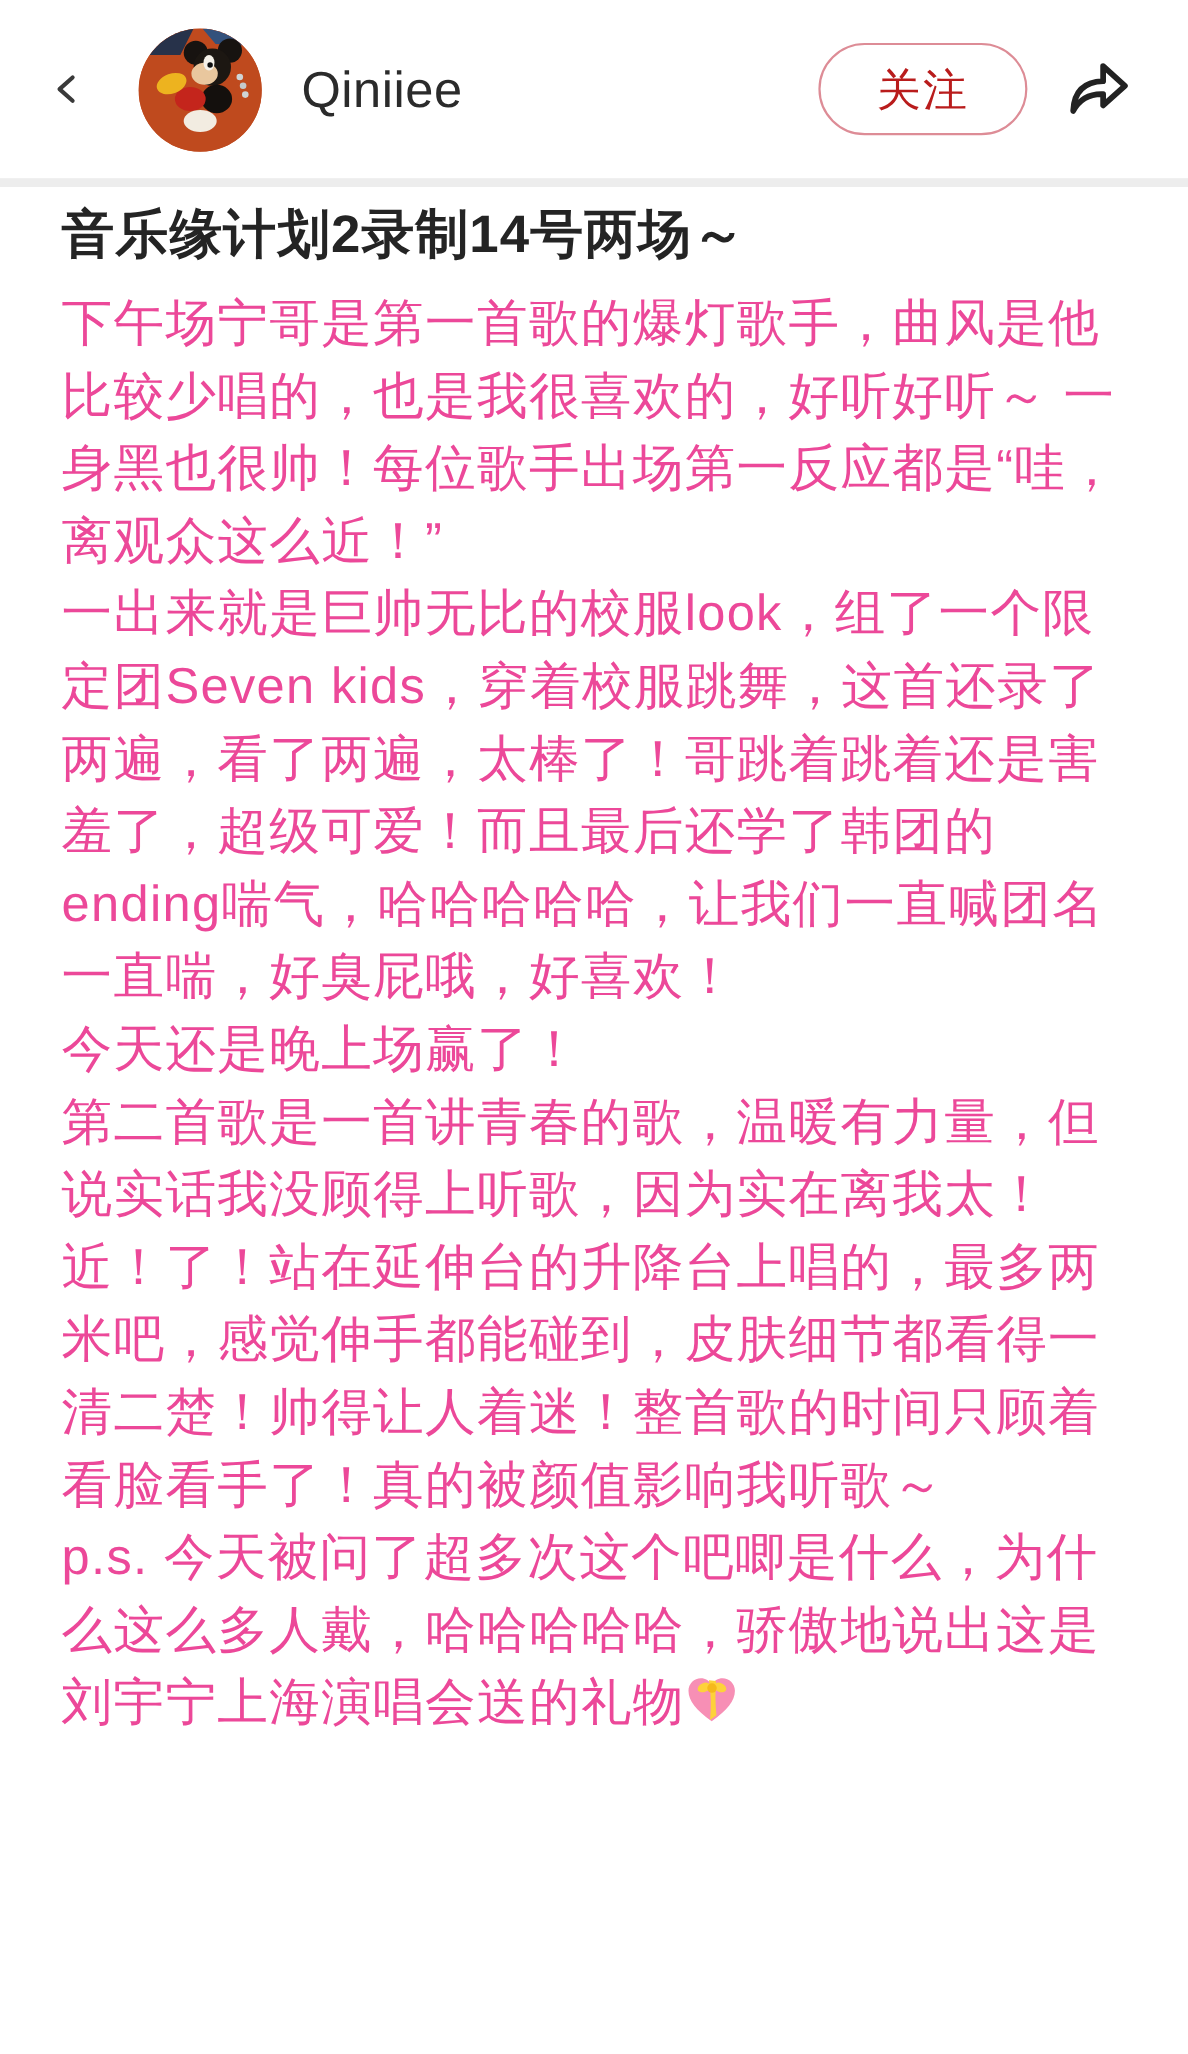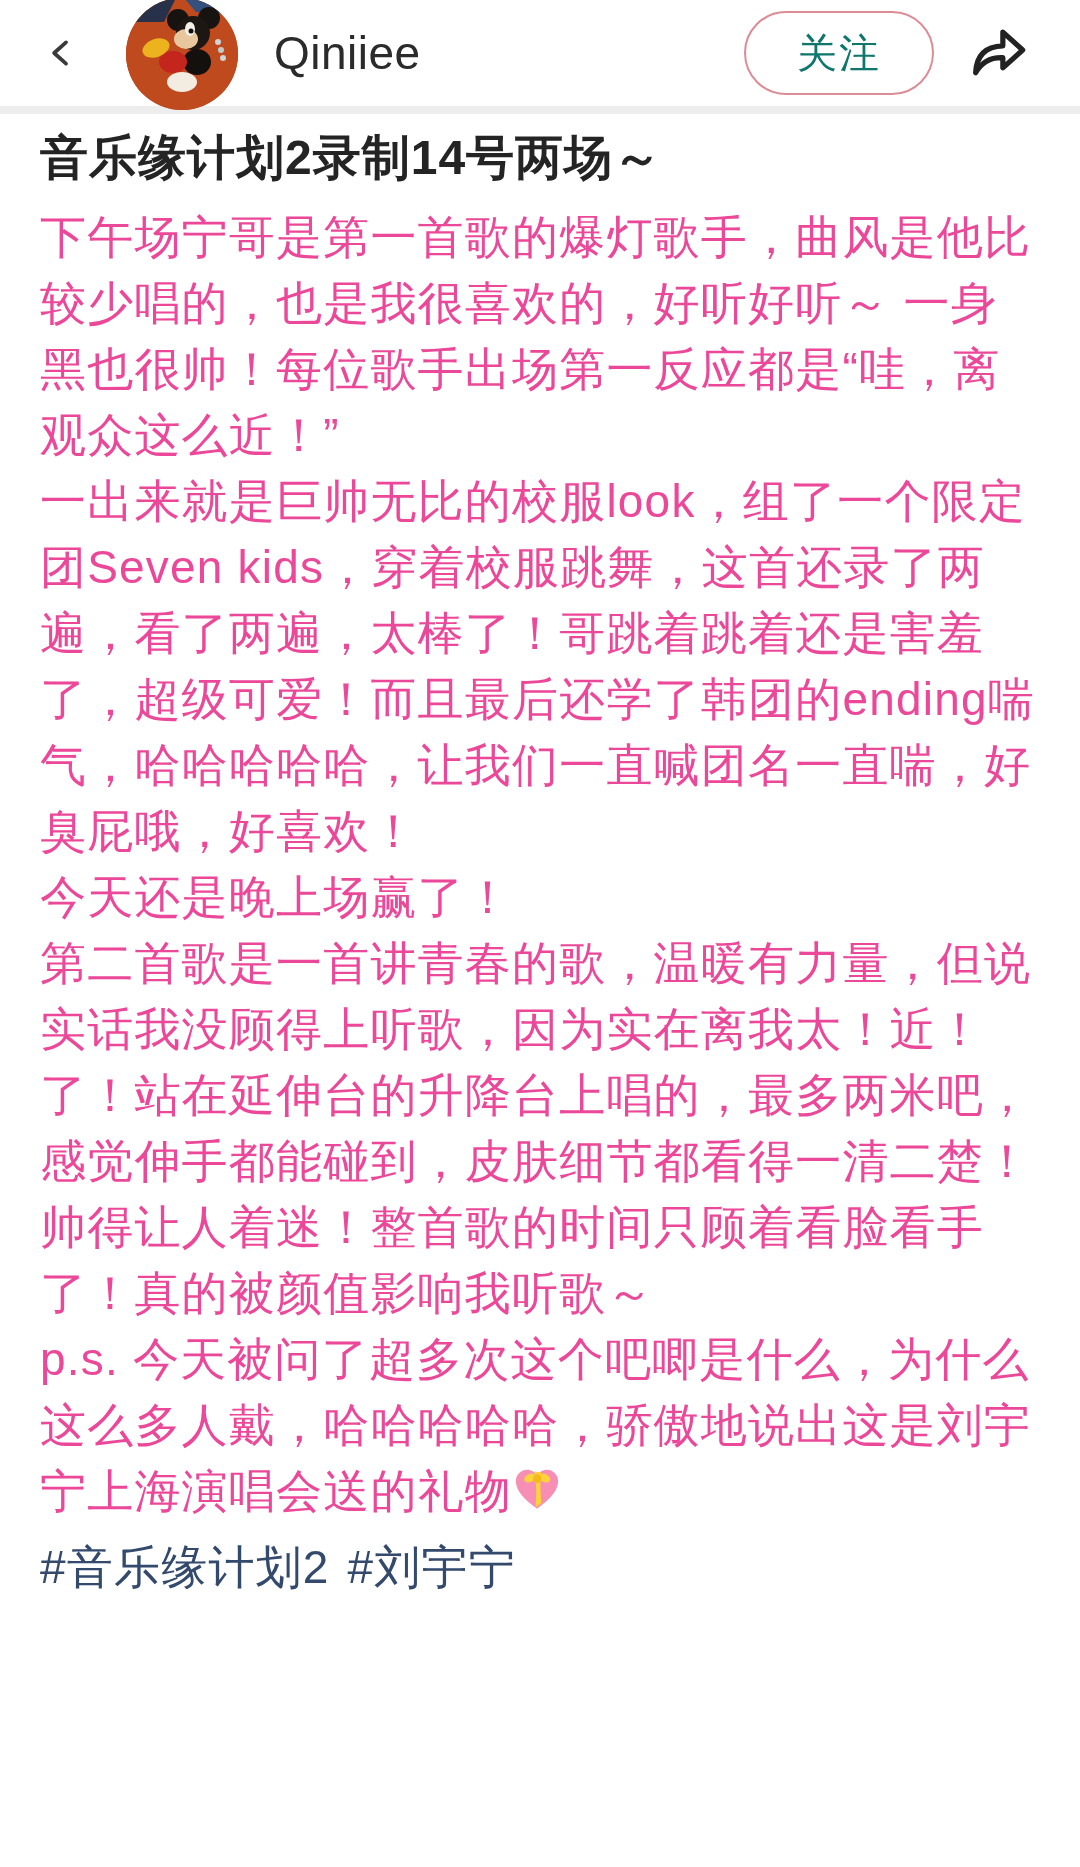--- a/index.html
+++ b/index.html
@@ -11,21 +11,21 @@
   .page {
     width: 1080px;
     height: 1867px;
     background: #ffffff;
     overflow: hidden;
     position: relative;
   }
 
   
   .header {
-    height: 106px;
+    height: 162px;
     display: flex;
     align-items: center;
     padding: 0 48px 0 44px;
     box-sizing: border-box;
     background: #ffffff;
   }
   .back-btn {
     width: 34px;
     height: 64px;
     display: flex;
@@ -56,21 +56,21 @@
     white-space: nowrap;
   }
   .spacer { flex: 1 1 auto; }
 
   .follow-btn {
     width: 190px;
     height: 84px;
     border-radius: 42px;
     border: 2px solid #dd8c96;
     background: #ffffff;
-    color: #0f766e;
+    color: #b91c1c;
     font-size: 40px;
     font-family: inherit;
     letter-spacing: 2px;
     display: flex;
     align-items: center;
     justify-content: center;
     box-sizing: border-box;
     cursor: pointer;
     flex: 0 0 auto;
     padding: 0;
@@ -87,21 +87,21 @@
   }
   .share-btn svg { width: 66px; height: 66px; }
 
   .divider {
     height: 8px;
     background: #ededed;
   }
 
   
   .content {
-    padding: 0 40px 0 40px;
+    padding: 0 40px 0 56px;
     box-sizing: border-box;
   }
   .post-title {
     margin: 16px 0 18px 0;
     font-size: 48px;
     line-height: 56px;
     font-weight: 700;
     color: #242424;
     letter-spacing: 1px;
   }
@@ -210,18 +210,15 @@
           <path d="M16.2 4.6 C17.6 13.6 17.8 22 16.9 30.7 L21.1 27.6
                    C20.4 20.2 20.2 12.6 20.9 5.2 Z" fill="#fdd23a"></path>
           <ellipse cx="13" cy="9.4" rx="4.4" ry="2.9" fill="#fdd23a" transform="rotate(-24 13 9.4)"></ellipse>
           <ellipse cx="23.4" cy="9.4" rx="4.4" ry="2.9" fill="#fdd23a" transform="rotate(24 23.4 9.4)"></ellipse>
           <circle cx="18.2" cy="9.8" r="3.1" fill="#f5b91c"></circle>
         </svg>
         <span class="sr-only">💝</span>
       </span>
     </p>
 
-    <div class="hashtags">
-      <a class="hashtag">#音乐缘计划2</a><a class="hashtag">#刘宇宁</a>
-    </div>
 
   </main>
 </div>
 
 </body></html>

